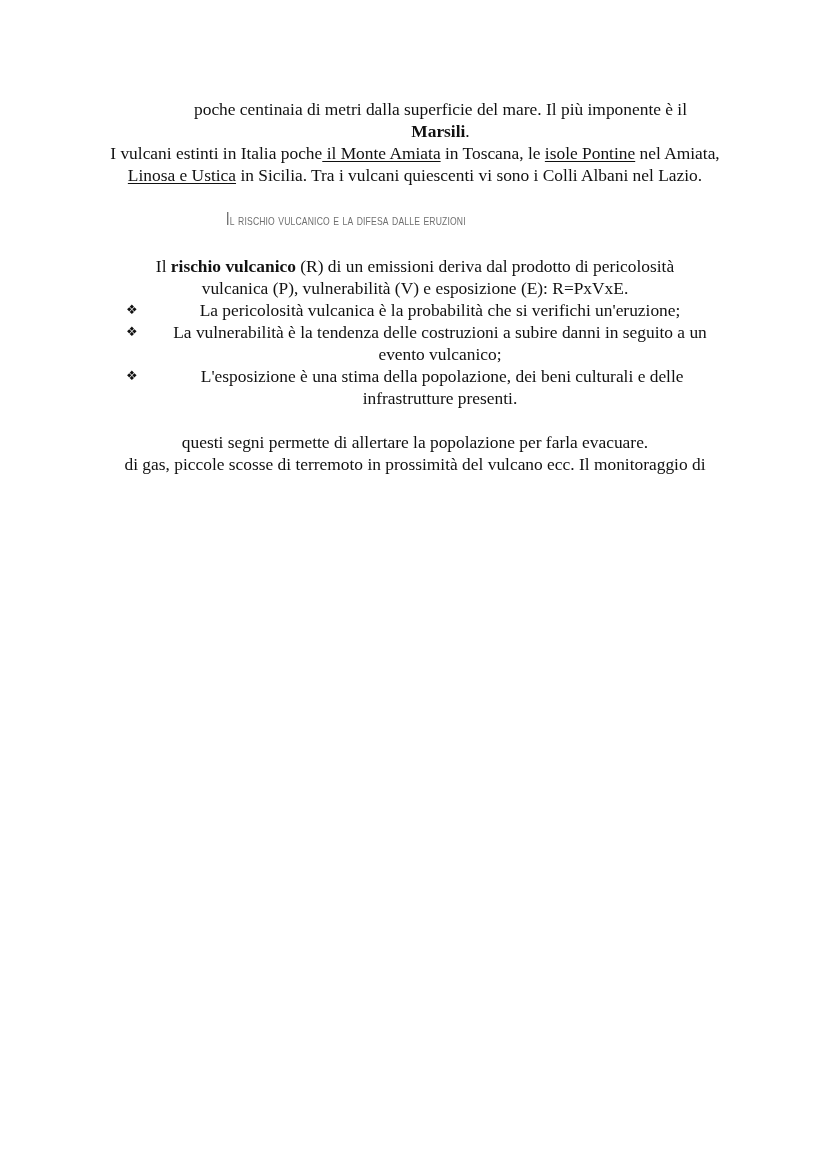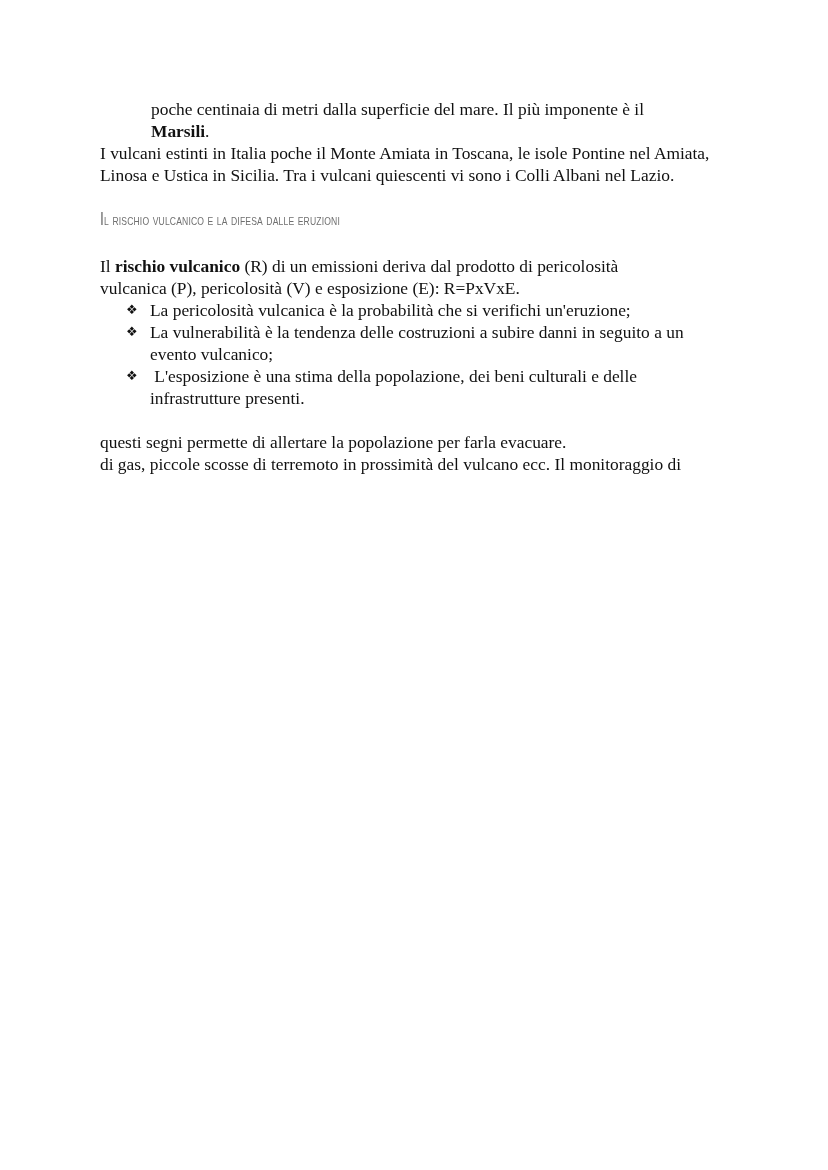--- a/index.html
+++ b/index.html
@@ -13,31 +13,32 @@
       position: relative;
       overflow: hidden;
       font-family: "DejaVu Serif", "Liberation Serif", serif;
       color: #111111;
     }
     .page {
       position: absolute;
       left: 100px;
       top: 98px;
       width: 630px;
+      text-align: center;
     }
     .line {
       font-family: "Liberation Serif", "DejaVu Serif", serif;
       font-size: 17.4px;
       line-height: 22px;
       white-space: nowrap;
       letter-spacing: 0px;
     }
     .indent { padding-left: 51px; }
     .bold { font-weight: bold; margin-top: 20px; }
-    .u { text-underline-offset: 2px; text-decoration-thickness: 1px; }
+    .u { text-decoration: underline; text-underline-offset: 2px; text-decoration-thickness: 1px; }
     .heading {
       font-family: "Liberation Sans Narrow", "Liberation Sans", "DejaVu Sans Condensed", sans-serif;
       font-size: 15px;
       color: #6f6f6f;
       letter-spacing: 0.2px;
       font-variant: small-caps;
       transform: scaleX(0.78);
       transform-origin: left center;
       white-space: nowrap;
       height: 22px;
@@ -74,21 +75,21 @@
   <div class="line indent">poche centinaia di metri dalla superficie del mare. Il più imponente è il</div>
   <div class="line indent"><span class="bold">Marsili</span><span>.</span></div>
 
   <div class="line"><span>I vulcani estinti in Italia poche</span><span class="u"> il Monte Amiata</span><span> in Toscana, le </span><span class="u">isole Pontine</span><span> nel Amiata,</span></div>
   <div class="line"><span class="u">Linosa e Ustica</span><span> in Sicilia. Tra i vulcani quiescenti vi sono i Colli Albani nel Lazio.</span></div>
 
   <div class="heading"><span class="cap">I</span><span>l rischio vulcanico e la difesa dalle eruzioni</span></div>
   <div class="gap-after-heading"></div>
 
   <div class="line"><span>Il </span><span class="bold">rischio vulcanico</span><span> (R) di un emissioni deriva dal prodotto di pericolosità</span></div>
-  <div class="line">vulcanica (P), pericolosità (V) e esposizione (E): R=PxVxE.</div>
+  <div class="line">vulcanica (P), vulnerabilità (V) e esposizione (E): R=PxVxE.</div>
 
   <ul class="bullets">
     <li class="bullet-item">
       <span class="bullet-glyph">❖</span>
       <div class="line">La pericolosità vulcanica è la probabilità che si verifichi un'eruzione;</div>
     </li>
     <li class="bullet-item">
       <span class="bullet-glyph">❖</span>
       <div class="line">La vulnerabilità è la tendenza delle costruzioni a subire danni in seguito a un</div>
       <div class="line">evento vulcanico;</div>

